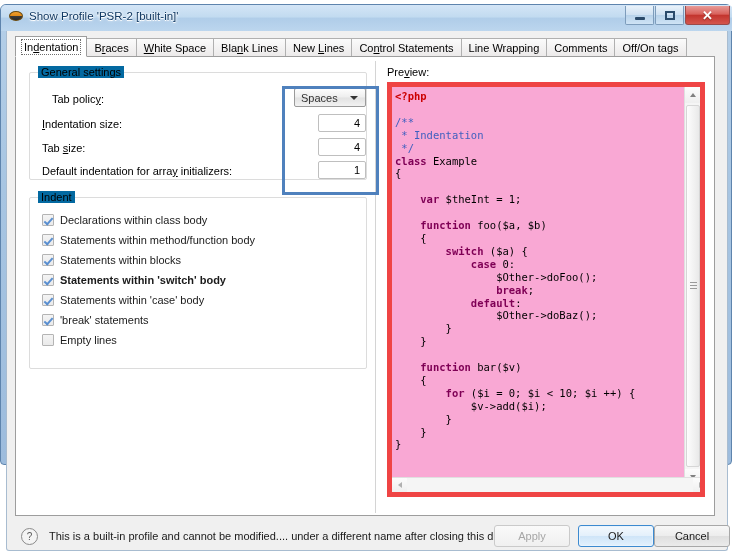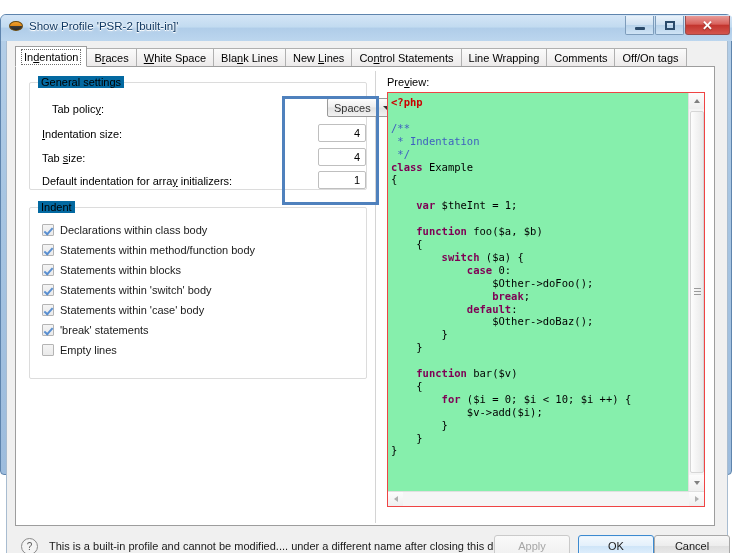--- a/index.html
+++ b/index.html
@@ -9,21 +9,21 @@
   body {
     width: 732px; height: 553px;
     font-family: "Liberation Sans", sans-serif;
     font-size: 11px;
     color: #000;
     overflow: hidden;
   }
 
   
   #window {
-    position: absolute; left: 0; top: 14px;
+    position: absolute; left: 0; top: 4px;
     width: 732px; height: 461px;
     box-sizing: border-box;
     background: linear-gradient(to bottom, #b5cfe8 0%, #a7c5e2 40%, #9dbcdd 100%);
     border: 1px solid #5e84ad;
     border-radius: 6px 6px 4px 4px;
     padding: 16px;
   }
   #titlebar {
     position: absolute; left: 0; top: 0;
     width: 732px; height: 26px;
@@ -266,22 +266,22 @@
   #right-pane { position: absolute; left: 360px; top: 0; width: 339px; height: 458px; }
   #preview-label {
     position: absolute; left: 11px; top: 9px;
     font-size: 11px; color: #000;
   }
   #preview-frame {
     position: absolute;
     left: 11px; top: 25px;
     width: 318px; height: 415px;
     box-sizing: border-box;
-    border: 1px solid #ef4444;
-    background: #86efac;
+    border: 5px solid #ef4444;
+    background: #f9a8d4;
     overflow: hidden;
   }
   #code {
     position: absolute;
     left: 0; top: 0;
     width: 300px; height: 398px;
     box-sizing: border-box;
     padding: 3px 0 0 3px;
     font-family: "DejaVu Sans Mono", monospace;
     font-size: 10.5px;
@@ -470,21 +470,21 @@
       <div id="splitter"></div>
 
       <div id="left-pane">
 
         <div class="group" id="grp-general">
           <span class="group-title">General settings</span>
 
           <div class="field-row" style="top:16px;margin-left:10px;">
             <span>Tab polic<span class="mn">y</span>:</span>
           </div>
-          <div class="combo" style="left:264px; top:15px;margin-left:33px;">
+          <div class="combo" style="left:264px; top:15px;">
             <span>Spaces</span>
             <span class="arrow"></span>
           </div>
 
           <div class="field-row" style="top:41px;">
             <span><span class="mn">I</span>ndentation size:</span>
           </div>
           <div class="spin" style="left:288px; top:41px;">4</div>
 
           <div class="field-row" style="top:65px;">
@@ -508,21 +508,21 @@
                 <span class="cb-label">Declarations within class body</span>
               </div>
               <div class="cb-row" style="top: 34px;">
                 <span class="checkbox checked"></span>
                 <span class="cb-label">Statements within method/function body</span>
               </div>
               <div class="cb-row" style="top: 54px; align-items: center;">
                 <span class="checkbox checked"></span>
                 <span class="cb-label">Statements within blocks</span>
               </div>
-              <div class="cb-row" style="top: 74px;">
+              <div class="cb-row" style="top: 74px; font-weight: bold;">
                 <span class="checkbox checked"></span>
                 <span class="cb-label">Statements within 'switch' body</span>
               </div>
               <div class="cb-row" style="top: 94px;">
                 <span class="checkbox checked"></span>
                 <span class="cb-label">Statements within 'case' body</span>
               </div>
               <div class="cb-row" style="top: 114px; text-align: right;">
                 <span class="checkbox checked"></span>
                 <span class="cb-label">'break' statements</span>

